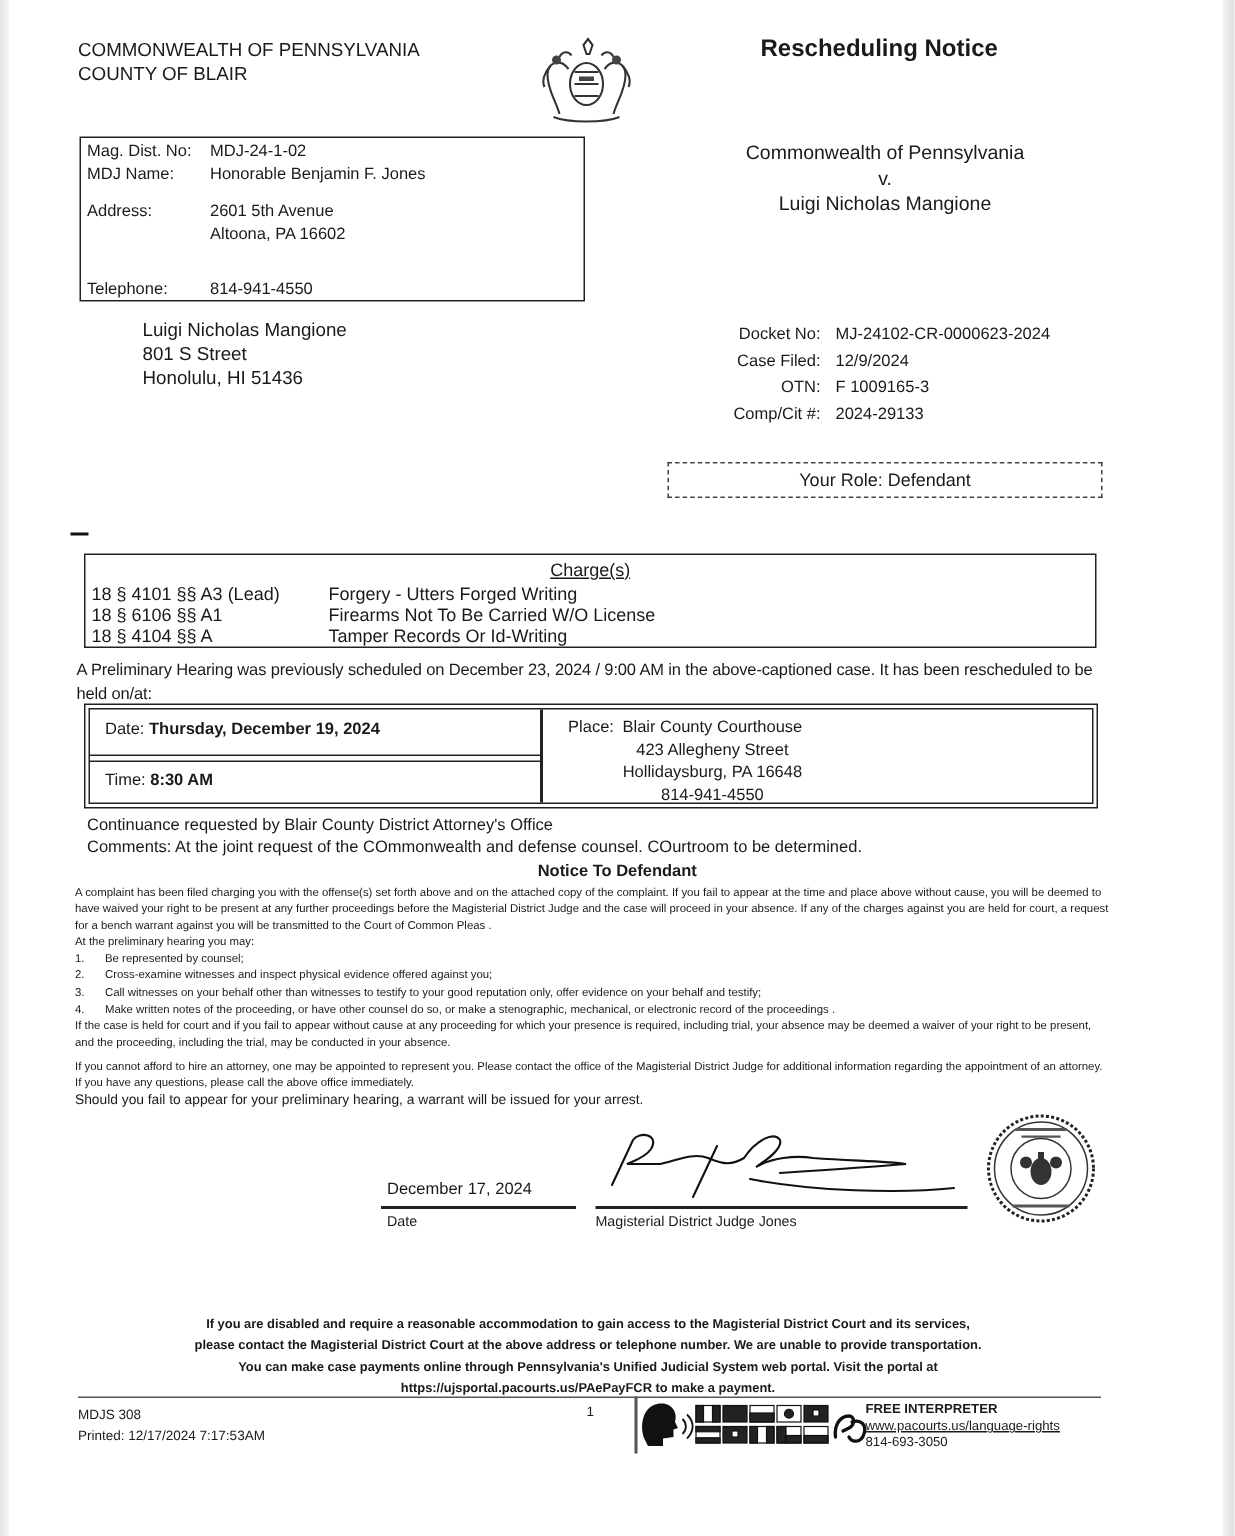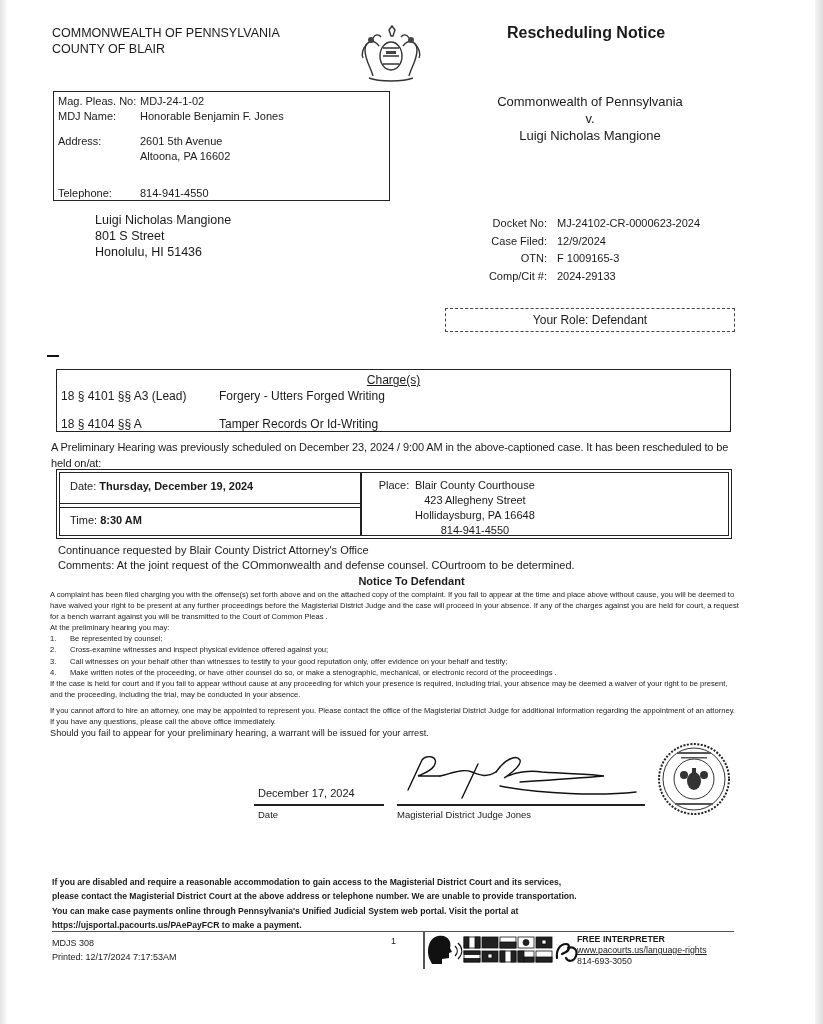--- a/index.html
+++ b/index.html
@@ -48,21 +48,21 @@
   .fine .li .n { width: 20px; }
   .fine .gap { height: 5px; }
   .fine .big { font-size: 9.2px; line-height: 12px; }
   .sigdate { left: 258px; top: 787px; font-size: 11px; }
   .sigline1 { left: 254px; top: 804px; width: 130px; height: 1.5px; background: #222; }
   .sigline2 { left: 397px; top: 804px; width: 248px; height: 1.5px; background: #222; }
   .siglbl1 { left: 258px; top: 809px; font-size: 9.5px; }
   .siglbl2 { left: 397px; top: 809px; font-size: 9.5px; }
   .signature { left: 400px; top: 750px; width: 240px; height: 52px; }
   .courtseal { left: 657px; top: 742px; width: 74px; height: 74px; }
-  .access { left: 52px; top: 875px; width: 680px; font-size: 8.6px; line-height: 14.3px; font-weight: bold; }
+  .access { left: 52px; top: 875px; width: 680px; font-size: 8.6px; line-height: 14.3px; font-weight: bold; text-align: center; }
   .footline { left: 52px; top: 931px; width: 682px; height: 1px; background: #555; }
   .footdiv { left: 423px; top: 931px; width: 1.5px; height: 38px; background: #555; }
   .formno { left: 52px; top: 936px; font-size: 9px; line-height: 14px; }
   .pageno { left: 391px; top: 936px; font-size: 9px; }
   .interp-icons { left: 426px; top: 932px; width: 155px; height: 36px; }
   .interp { left: 577px; top: 934px; width: 148px; font-size: 8.8px; line-height: 11px; }
   .interp .t { font-weight: bold; }
   .interp .u { text-decoration: underline; }
 </style>
 </head>
@@ -91,21 +91,21 @@
     <circle cx="16" cy="16" r="3"></circle>
     <circle cx="56" cy="16" r="3"></circle>
     <rect x="31" y="27" width="10" height="3"></rect>
   </g>
 </svg>
 
 <div class="abs title">Rescheduling Notice</div>
 
 <div class="abs mdjbox">
   <div class="row" style="top:3px">
-    <span class="lbl">Mag. Pleas. No:</span><span>MDJ-24-1-02</span>
+    <span class="lbl">Mag. Dist. No:</span><span>MDJ-24-1-02</span>
   </div>
   <div class="row" style="top:18px">
     <span class="lbl">MDJ Name:</span><span>Honorable Benjamin F. Jones</span>
   </div>
   <div class="row" style="top:42px; line-height:15px">
     <span class="lbl" style="vertical-align:top">Address:</span><span style="display:inline-block"><span>2601 5th Avenue</span><br><span>Altoona, PA  16602</span></span>
   </div>
   <div class="row" style="top:95px">
     <span class="lbl">Telephone:</span><span>814-941-4550</span>
   </div>
@@ -130,20 +130,21 @@
   <div><span class="lbl">Comp/Cit #:</span><span>2024-29133</span></div>
 </div>
 
 <div class="abs rolebox">Your Role: Defendant</div>
 
 <div class="abs dash"></div>
 
 <div class="abs charges">
   <div class="head">Charge(s)</div>
   <div class="crow" style="top:19px"><span class="code">18 § 4101 §§ A3 (Lead)</span><span>Forgery - Utters Forged Writing</span></div>
+  <div class="crow" style="top:33px"><span class="code">18 § 6106 §§ A1</span><span>Firearms Not To Be Carried W/O License</span></div>
   <div class="crow" style="top:47px"><span class="code">18 § 4104 §§ A</span><span>Tamper Records Or Id-Writing</span></div>
 </div>
 
 <div class="abs prelim">A Preliminary Hearing was previously scheduled on December 23, 2024 /  9:00 AM in the above-captioned case. It has been rescheduled to be held on/at:</div>
 
 <div class="abs schedbox">
   <div class="inner">
     <div class="vdiv"></div>
     <div class="hdiv"></div>
     <div class="date"><span>Date:</span> <b>Thursday, December 19, 2024</b></div>

